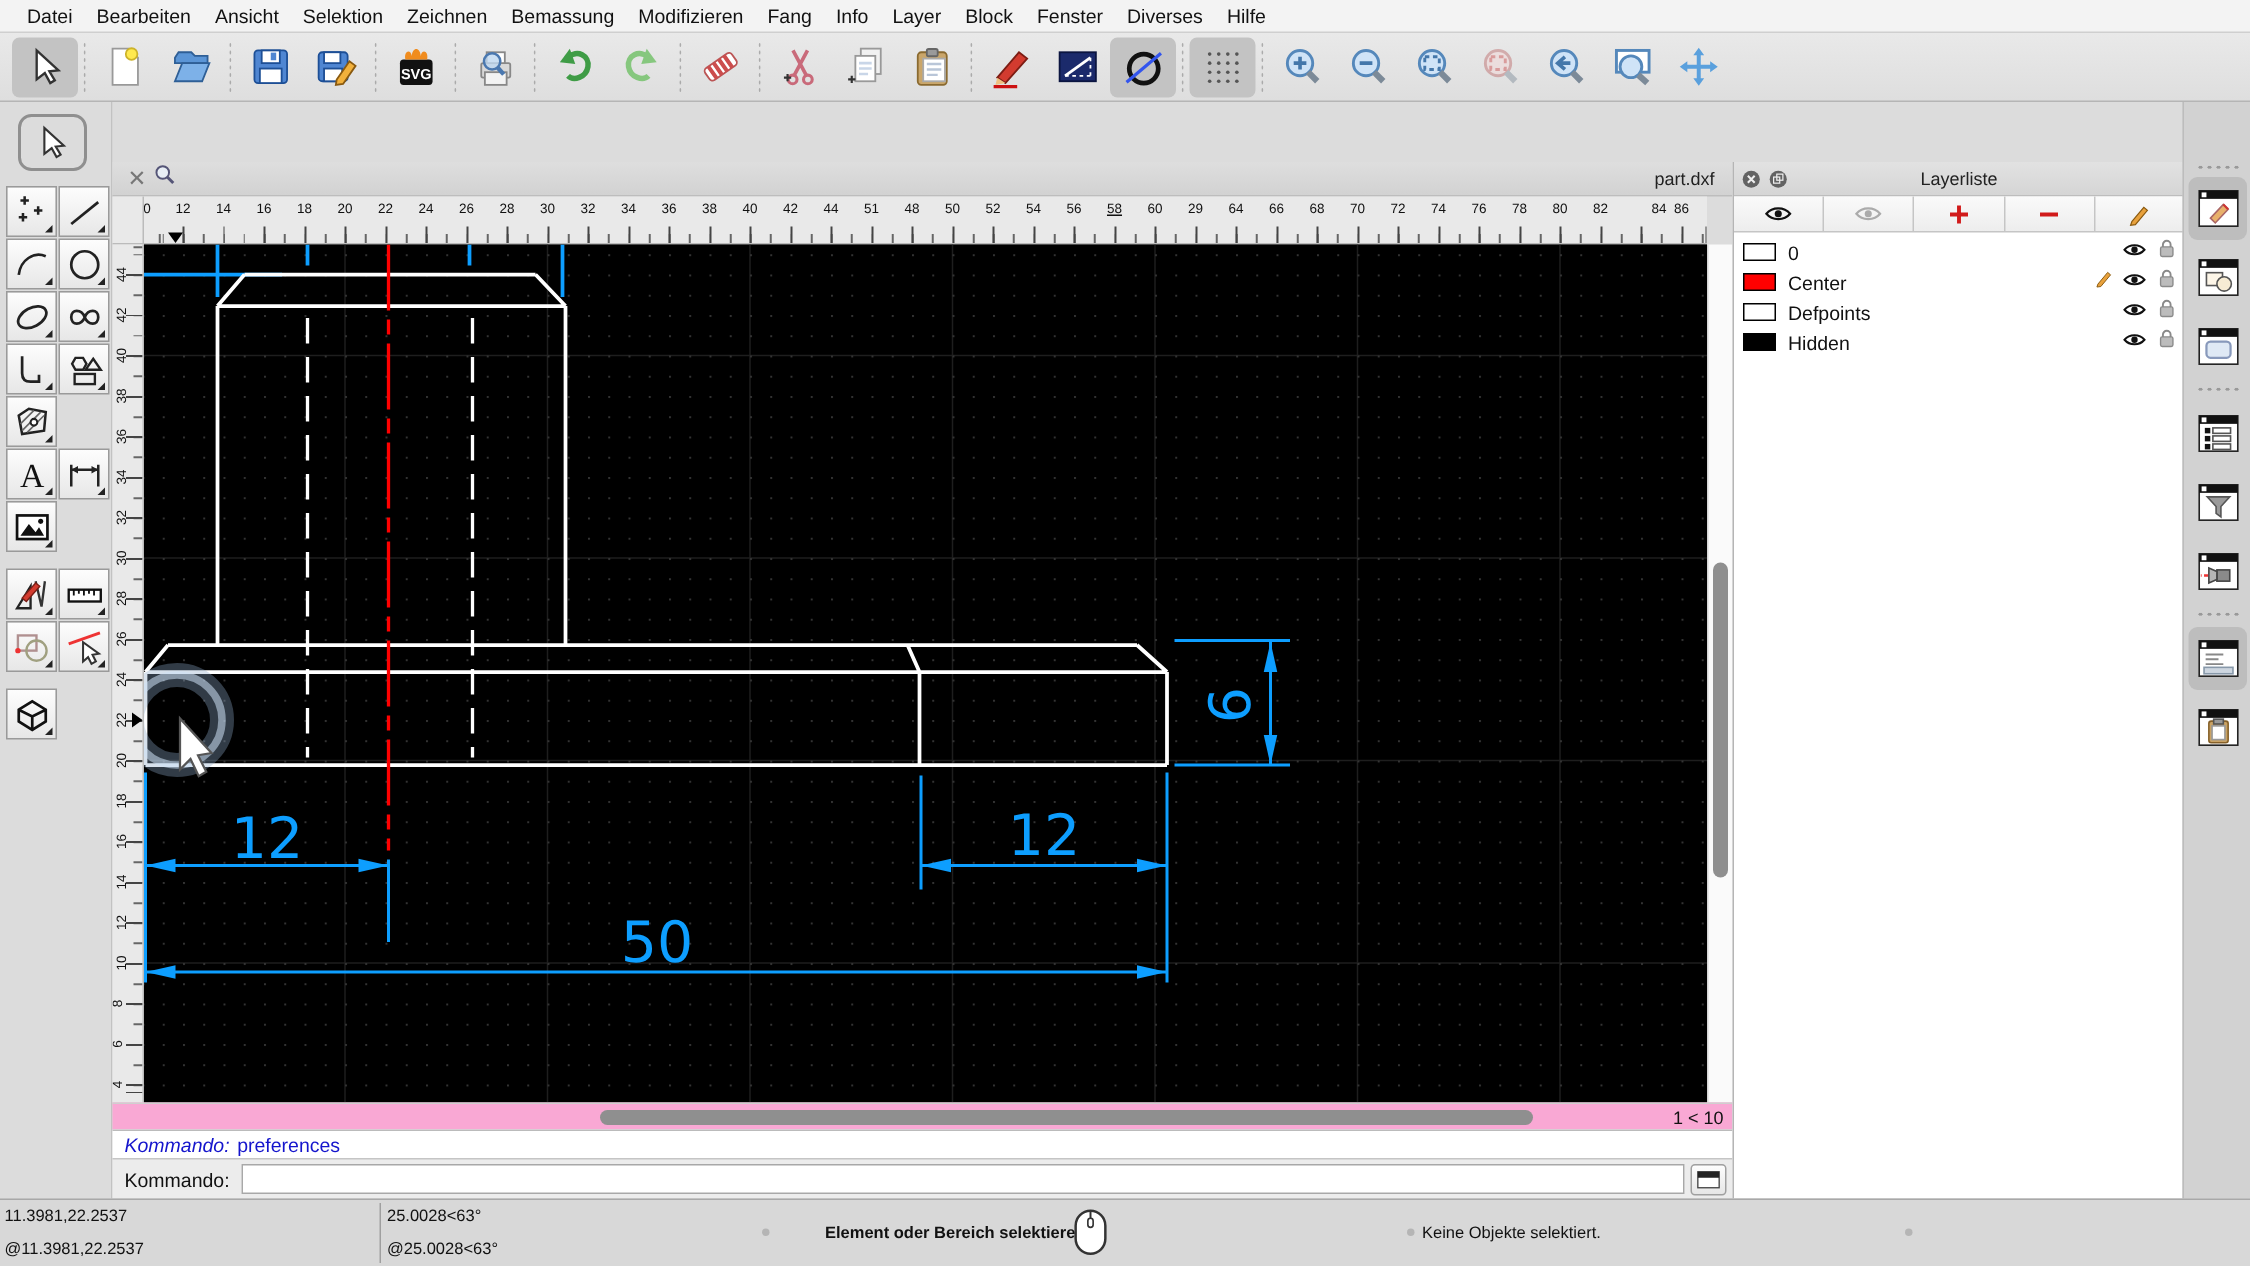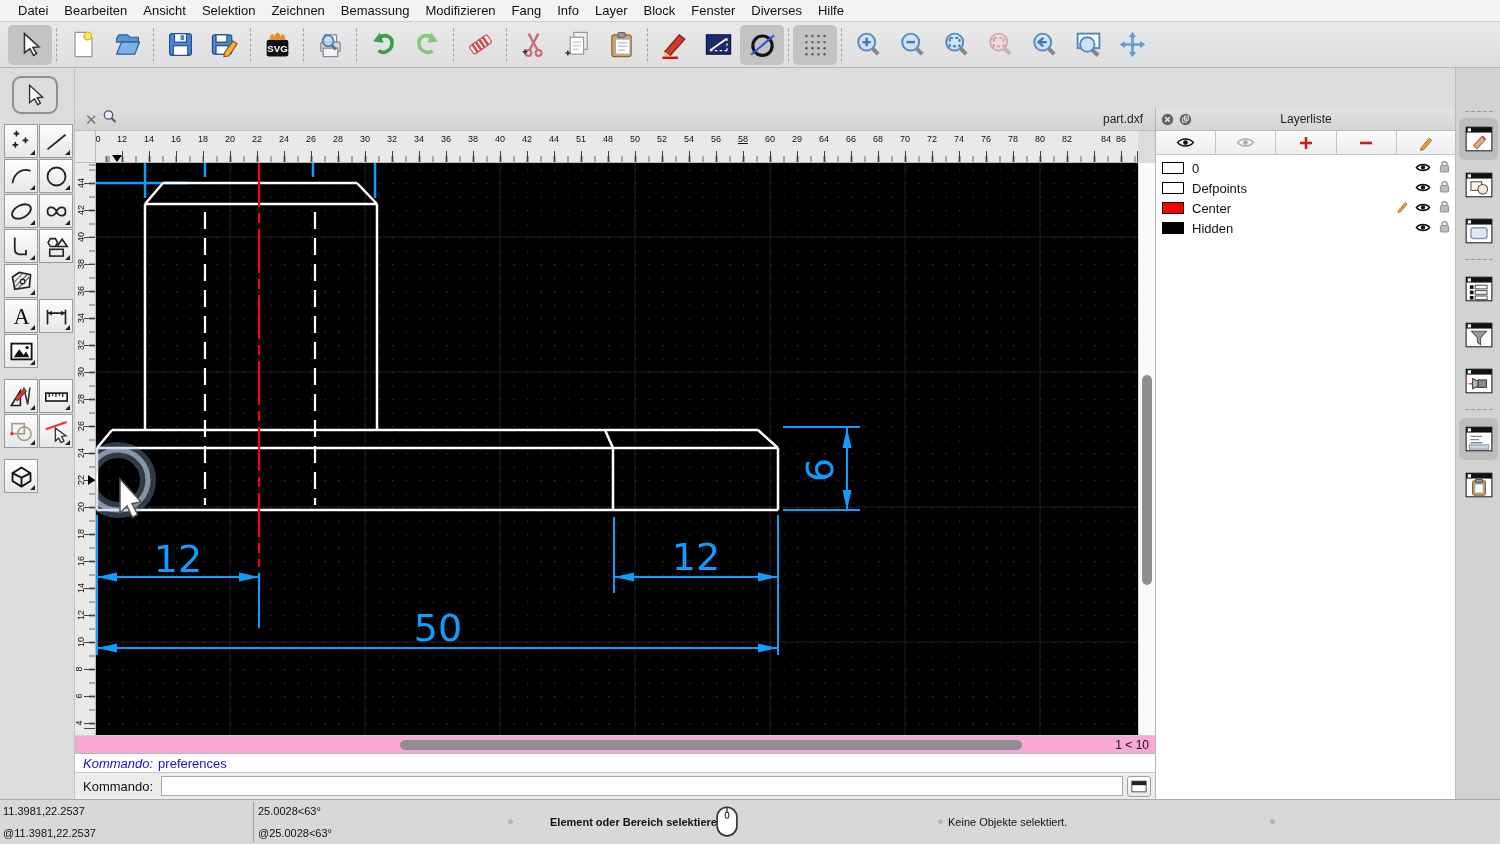--- a/index.html
+++ b/index.html
@@ -625,37 +625,37 @@
           <span style="margin-right: 8px;"><svg width="16" height="11" viewBox="0 0 24 16">
               <path d="M2 8C7 2 17 2 22 8C17 14 7 14 2 8Z" fill="none" stroke="#111" stroke-width="2"></path>
               <circle cx="12" cy="8" r="3.2" fill="#111"></circle>
             </svg></span>
           <span><svg width="11" height="13" viewBox="0 0 12 14">
               <rect x="1.5" y="6" width="9" height="7" rx="1.2" fill="#bcbcbc" stroke="#8a8a8a"></rect>
               <path d="M3.2 6V4.4a2.8 2.8 0 0 1 5.6 0V6" fill="none" stroke="#8a8a8a" stroke-width="1.4"></path>
             </svg></span>
         </div>
         <div class="lrow">
-          <span class="lswatch" style="background: rgb(255, 255, 255);"></span>
-          <span class="lname">Defpoints</span>
-          <span style="margin-right: 8px;"><svg width="16" height="11" viewBox="0 0 24 16">
-              <path d="M2 8C7 2 17 2 22 8C17 14 7 14 2 8Z" fill="none" stroke="#111" stroke-width="2"></path>
-              <circle cx="12" cy="8" r="3.2" fill="#111"></circle>
-            </svg></span>
-          <span><svg width="11" height="13" viewBox="0 0 12 14">
-              <rect x="1.5" y="6" width="9" height="7" rx="1.2" fill="#bcbcbc" stroke="#8a8a8a"></rect>
-              <path d="M3.2 6V4.4a2.8 2.8 0 0 1 5.6 0V6" fill="none" stroke="#8a8a8a" stroke-width="1.4"></path>
-            </svg></span>
-        </div>
-        <div class="lrow">
           <span class="lswatch" style="background: rgb(255, 0, 0);"></span>
           <span class="lname">Center</span>
           <span style="margin-right: 6px;"><svg width="13" height="13" viewBox="0 0 20 20">
               <path d="M4 16L14 4l3 2.5L7 18.5 3 19z" fill="#e8a13c" stroke="#8a5a10"></path>
             </svg></span>
+          <span style="margin-right: 8px;"><svg width="16" height="11" viewBox="0 0 24 16">
+              <path d="M2 8C7 2 17 2 22 8C17 14 7 14 2 8Z" fill="none" stroke="#111" stroke-width="2"></path>
+              <circle cx="12" cy="8" r="3.2" fill="#111"></circle>
+            </svg></span>
+          <span><svg width="11" height="13" viewBox="0 0 12 14">
+              <rect x="1.5" y="6" width="9" height="7" rx="1.2" fill="#bcbcbc" stroke="#8a8a8a"></rect>
+              <path d="M3.2 6V4.4a2.8 2.8 0 0 1 5.6 0V6" fill="none" stroke="#8a8a8a" stroke-width="1.4"></path>
+            </svg></span>
+        </div>
+        <div class="lrow">
+          <span class="lswatch" style="background: rgb(255, 255, 255);"></span>
+          <span class="lname">Defpoints</span>
           <span style="margin-right: 8px;"><svg width="16" height="11" viewBox="0 0 24 16">
               <path d="M2 8C7 2 17 2 22 8C17 14 7 14 2 8Z" fill="none" stroke="#111" stroke-width="2"></path>
               <circle cx="12" cy="8" r="3.2" fill="#111"></circle>
             </svg></span>
           <span><svg width="11" height="13" viewBox="0 0 12 14">
               <rect x="1.5" y="6" width="9" height="7" rx="1.2" fill="#bcbcbc" stroke="#8a8a8a"></rect>
               <path d="M3.2 6V4.4a2.8 2.8 0 0 1 5.6 0V6" fill="none" stroke="#8a8a8a" stroke-width="1.4"></path>
             </svg></span>
         </div>
         <div class="lrow">

